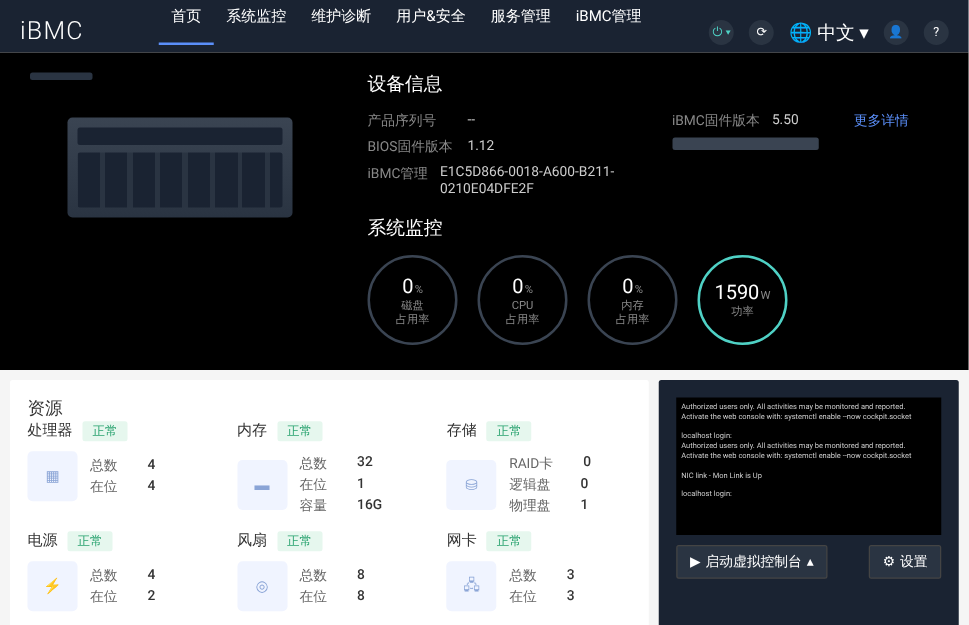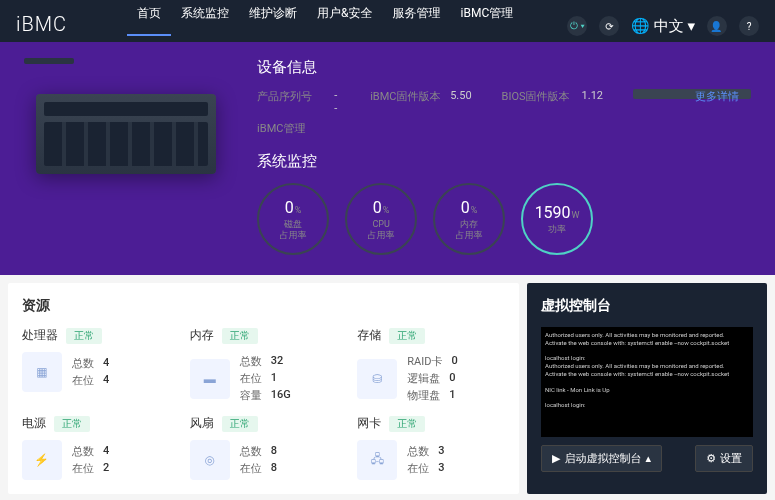--- a/index.html
+++ b/index.html
@@ -4,55 +4,55 @@
 <style>
 *{margin:0;padding:0;box-sizing:border-box;font-family:-apple-system,BlinkMacSystemFont,"Segoe UI",Roboto,sans-serif}
 body{background:#f5f5f5;color:#333;font-size:12px;width:775px}
 .header{background:#1a2332;color:#fff;height:42px;display:flex;align-items:flex-end;padding:6px 16px}
 .logo{font-size:20px;font-weight:300;letter-spacing:1px}
 .nav{display:flex;margin-left:60px;gap:0}
 .nav-item{padding:12px 10px;font-size:12px;cursor:pointer;border-bottom:2px solid transparent}
 .nav-item.active{border-bottom-color:#5b8ff9;color:#ffffff}
 .header-right{margin-left:auto;display:flex;align-items:center;gap:12px}
 .hr-icon{width:20px;height:20px;border-radius:50%;background:#2a3442;display:flex;align-items:center;justify-content:center;cursor:pointer;font-size:10px}
-.hero{background:#4c1d95;padding:16px 24px 20px;color:#ccc;display:flex;gap:30px}
+.hero{background:#000000;padding:16px 24px 20px;color:#ccc;display:flex;gap:30px}
 .hero-left{width:240px}
 .dev-img{width:180px;height:80px;margin:30px auto 0;background:linear-gradient(180deg,#3a4452,#2a3442);border-radius:4px;position:relative;box-shadow:0 4px 20px rgba(0,0,0,.4)}
 .dev-img::before{content:"";position:absolute;top:8px;left:8px;right:8px;height:14px;background:#1a2332;border-radius:2px}
 .dev-img::after{content:"";position:absolute;bottom:8px;left:8px;right:8px;height:44px;background:repeating-linear-gradient(90deg,#1a2332 0 18px,#2a3442 18px 22px);border-radius:2px}
 .placeholder-bar{width:50px;height:6px;background:#2a3442;border-radius:2px}
 .hero-right{flex:1}
 .hero-title{font-size:15px;color:#fff;margin-bottom:12px}
-.info-grid{display:grid;grid-template-columns:1fr 1fr 1fr 1fr;gap:6px 30px;font-size:11px;margin-bottom:16px}
+.info-grid{display:grid;grid-template-columns:1fr 1fr;gap:6px 30px;font-size:11px;margin-bottom:16px}
 .info-row{display:flex}
 .info-label{color:#888;width:80px}
 .info-val{color:#ccc}
 .info-val.redact{background:#3a4452;color:transparent;border-radius:2px;padding:0 20px;height:10px}
-.more-link{position:absolute;right:12px;color:#5b8ff9;font-size:11px;cursor:pointer}
+.more-link{position:absolute;right:24px;color:#5b8ff9;font-size:11px;cursor:pointer}
 .hero-top{position:relative}
 .gauges{display:flex;gap:16px;margin-top:8px}
 .gauge{width:72px;height:72px;border-radius:50%;border:2px solid #3a4452;display:flex;flex-direction:column;align-items:center;justify-content:center;position:relative}
 .gauge-val{font-size:16px;color:#fff}
 .gauge-unit{font-size:9px;color:#888;margin-left:1px}
 .gauge-lbl{font-size:9px;color:#888;text-align:center;line-height:1.2;margin-top:2px}
 .gauge.active{border-color:#4fd1c5}
 .content{padding:8px;display:flex;gap:8px}
 .panel{background:#fff;border-radius:2px;padding:14px}
 .panel-l{flex:1}
 .panel-r{width:240px}
-.sec-title{font-size:14px;font-weight:700;margin-bottom:12px}
+.sec-title{font-size:14px;font-weight:400;}
 .res-grid{display:grid;grid-template-columns:1fr 1fr 1fr;gap:10px 20px}
 .res-item{}
 .res-head{display:flex;align-items:center;gap:8px;margin-bottom:8px}
 .res-name{font-size:12px}
 .badge{background:#e6f7ee;color:#2ba471;font-size:10px;padding:1px 8px;border-radius:2px}
 .res-body{display:flex;gap:10px;align-items:center}
 .res-icon{width:40px;height:40px;background:#f0f4ff;border-radius:4px;display:flex;align-items:center;justify-content:center;color:#8aa4d6}
 .res-stats{font-size:11px;color:#666}
-.res-stats div{display:flex;gap:9px;margin:2px 0}
+.res-stats div{display:flex;gap:24px;margin:2px 0}
 .res-stats .v{color:#333;font-weight:500}
 .console-img{background:#000;height:110px;margin-bottom:8px;padding:4px;font-size:6px;color:#0f0;font-family:monospace;line-height:1.3;overflow:hidden}
 .console-btns{display:flex;gap:6px}
 .btn{border:1px solid #444;background:#2a3442;color:#fff;padding:5px 10px;font-size:11px;border-radius:2px;cursor:pointer;display:flex;align-items:center;gap:4px}
 </style>
 </head>
 <body>
 
 <div class="header">
   <div class="logo">iBMC</div>
@@ -94,20 +94,21 @@
         </div>
         <div class="info-row">
           <span class="info-label">BIOS固件版本</span>
           <span class="info-val ">1.12</span>
         </div>
         <div class="info-row">
           <span class="info-val redact">██████████</span>
         </div>
         <div class="info-row">
           <span class="info-label">iBMC管理</span>
+          <span class="info-val ">E1C5D866-0018-A600-B211-0210E04DFE2F</span>
         </div>
       </div>
     <div class="hero-title">系统监控</div>
     <div class="gauges" id="gauges">
         <div class="gauge">
           <div><span class="gauge-val">0</span><span class="gauge-unit">%</span></div>
           <div class="gauge-lbl">磁盘<br>占用率</div>
         </div>
         <div class="gauge">
           <div><span class="gauge-val">0</span><span class="gauge-unit">%</span></div>
@@ -247,21 +248,20 @@
               <div>
                 <span>在位</span>
                 <span class="v">3</span>
               </div>
             </div>
           </div>
         </div>
       </div>
   </div>
   <div class="panel panel-r" style="background:#1a2332;color:#fff">
-    <div class="sec-title">虚拟控制台</div>
     <div class="console-img">
         <pre style="color:#ccc;white-space:pre-wrap">Authorized users only. All activities may be monitored and reported.
 Activate the web console with: systemctl enable --now cockpit.socket
 
 localhost login:
 Authorized users only. All activities may be monitored and reported.
 Activate the web console with: systemctl enable --now cockpit.socket
 
 NIC link - Mon Link is Up
 

